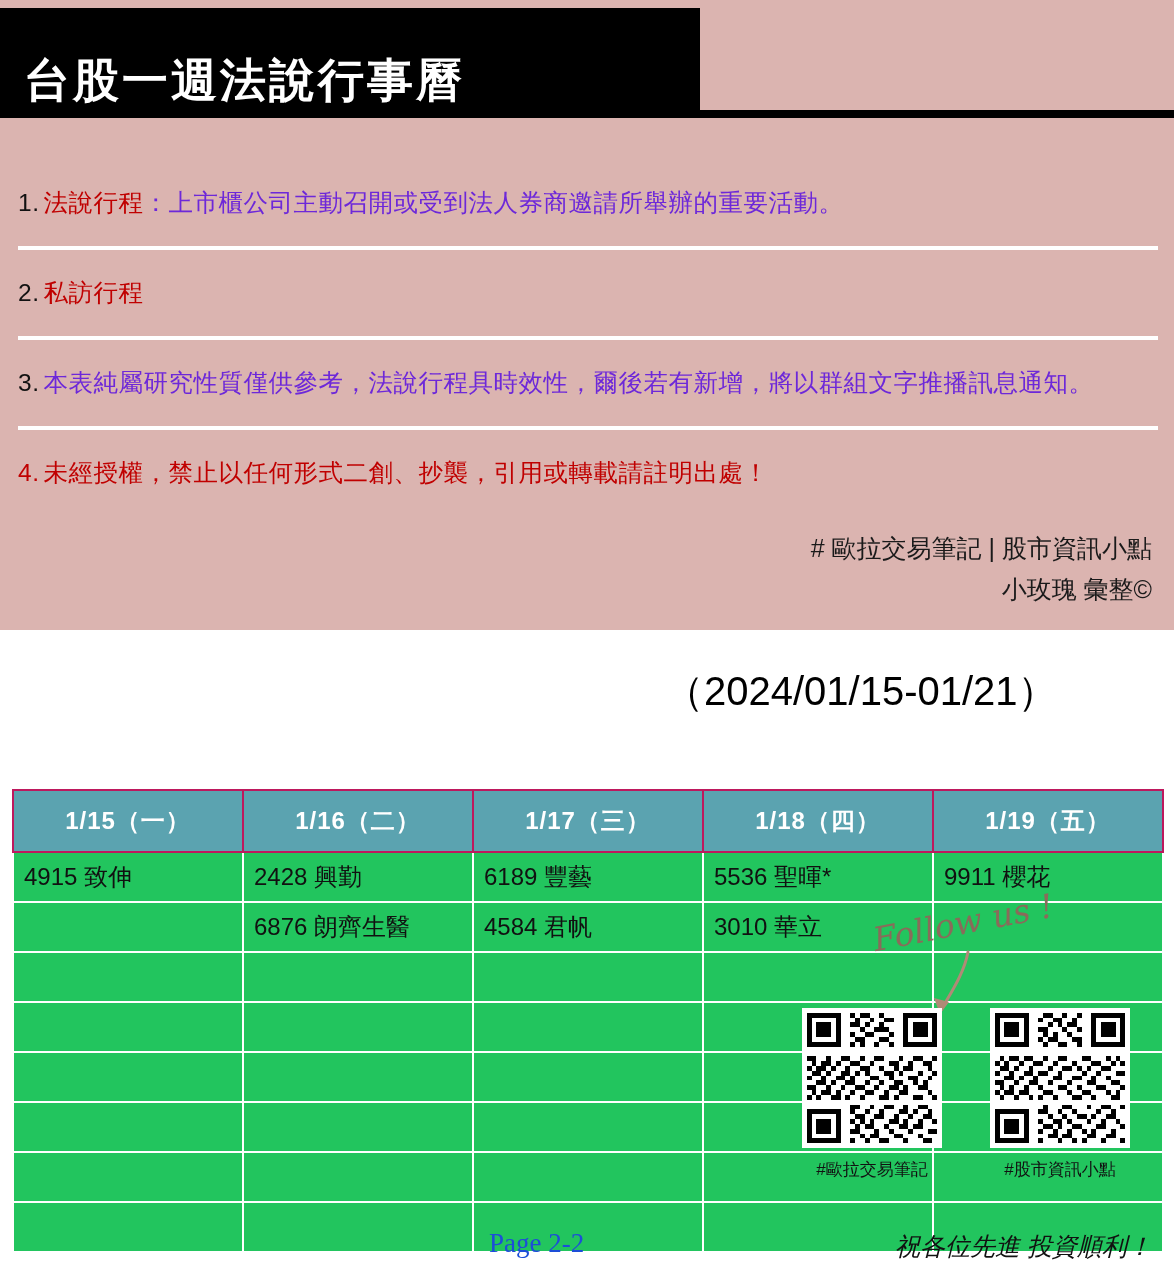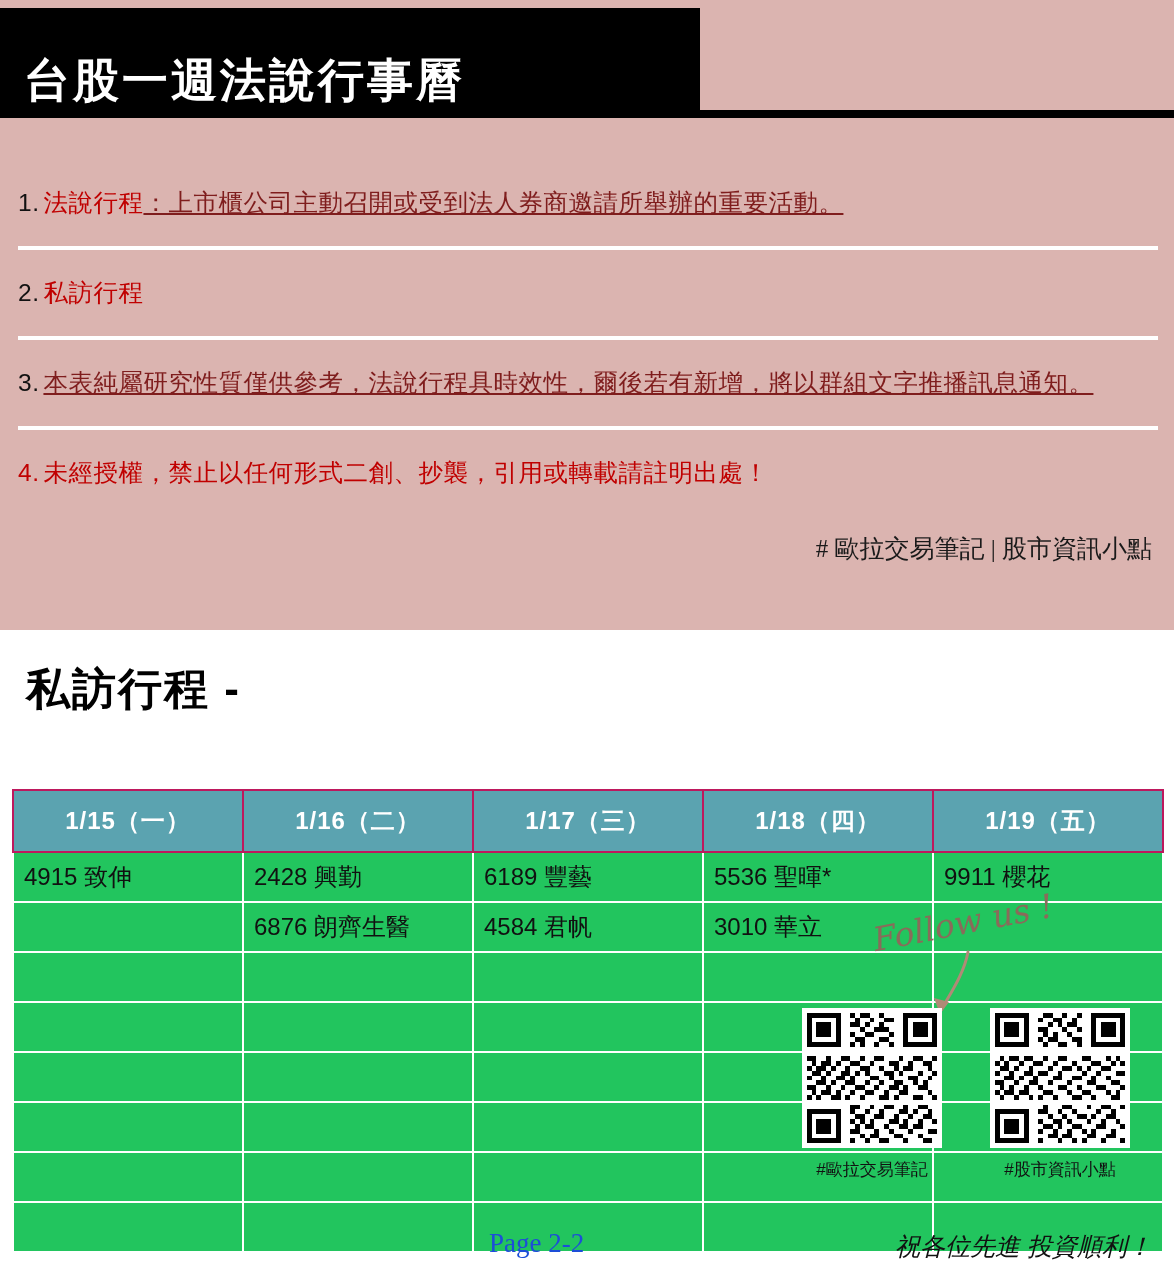--- a/index.html
+++ b/index.html
@@ -73,33 +73,31 @@
   }
   .note-sep {
     width: 1140px;
     height: 4px;
     background: #ffffff;
   }
   .red {
     color: #c00000;
   }
   .dark {
-    color: #7f1d1d;
-    text-decoration: underline;
+    color: #6d28d9;
   }
 
   .credit {
     position: absolute;
     right: 22px;
     top: 528px;
     text-align: right;
     font-size: 25px;
     line-height: 1.65;
     color: #1a1a1a;
-    font-family: Liberation Serif, serif;
   }
 
   
   .section-head {
     position: absolute;
     left: 0;
     top: 660px;
     width: 1174px;
     height: 100px;
   }
@@ -246,25 +244,26 @@
 
     <div class="note-row">
       <span class="num red">4.</span>
       <span class="red">未經授權，禁止以任何形式二創、抄襲，引用或轉載請註明出處！</span>
     </div>
 
   </div>
 
   <div class="credit">
     <div># 歐拉交易筆記 | 股市資訊小點</div>
+    <div>小玫瑰 彙整©</div>
   </div>
 </div>
 
 <div class="section-head">
-  <div class="section-title">私訪行程 -</div>
+  <div class="section-range">（2024/01/15-01/21）</div>
 </div>
 
 <table class="cal-table">
   <colgroup>
     <col>
       <col>
       <col>
       <col>
       <col>
   </colgroup>

